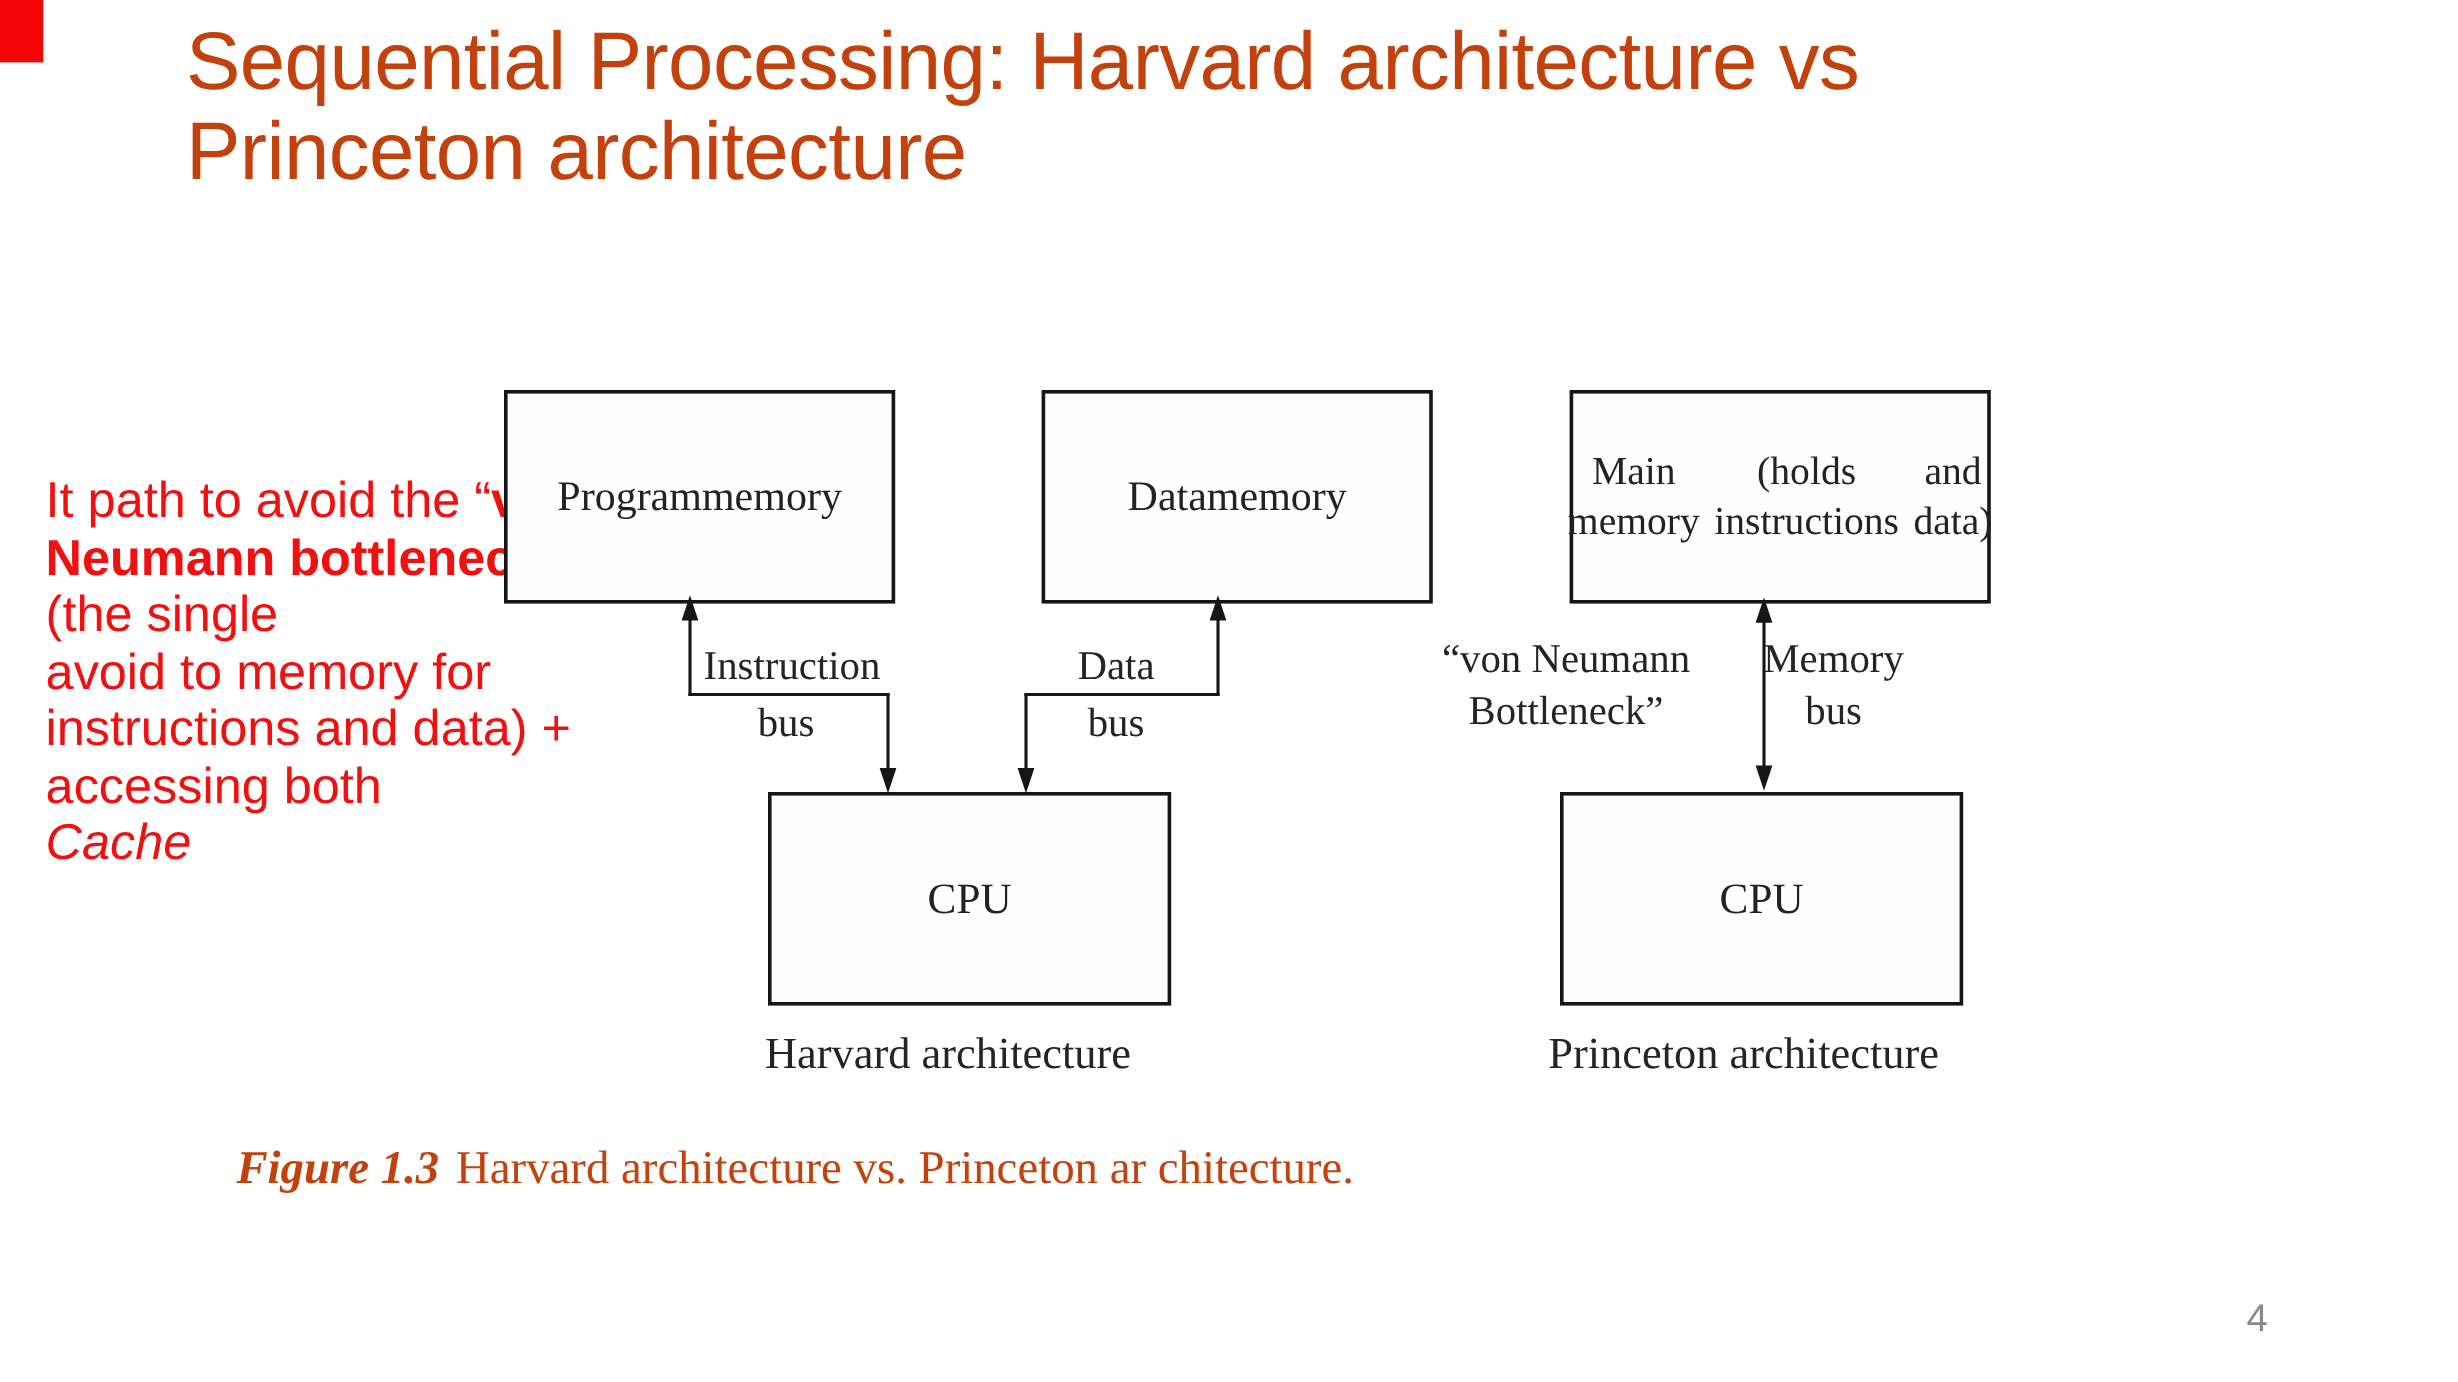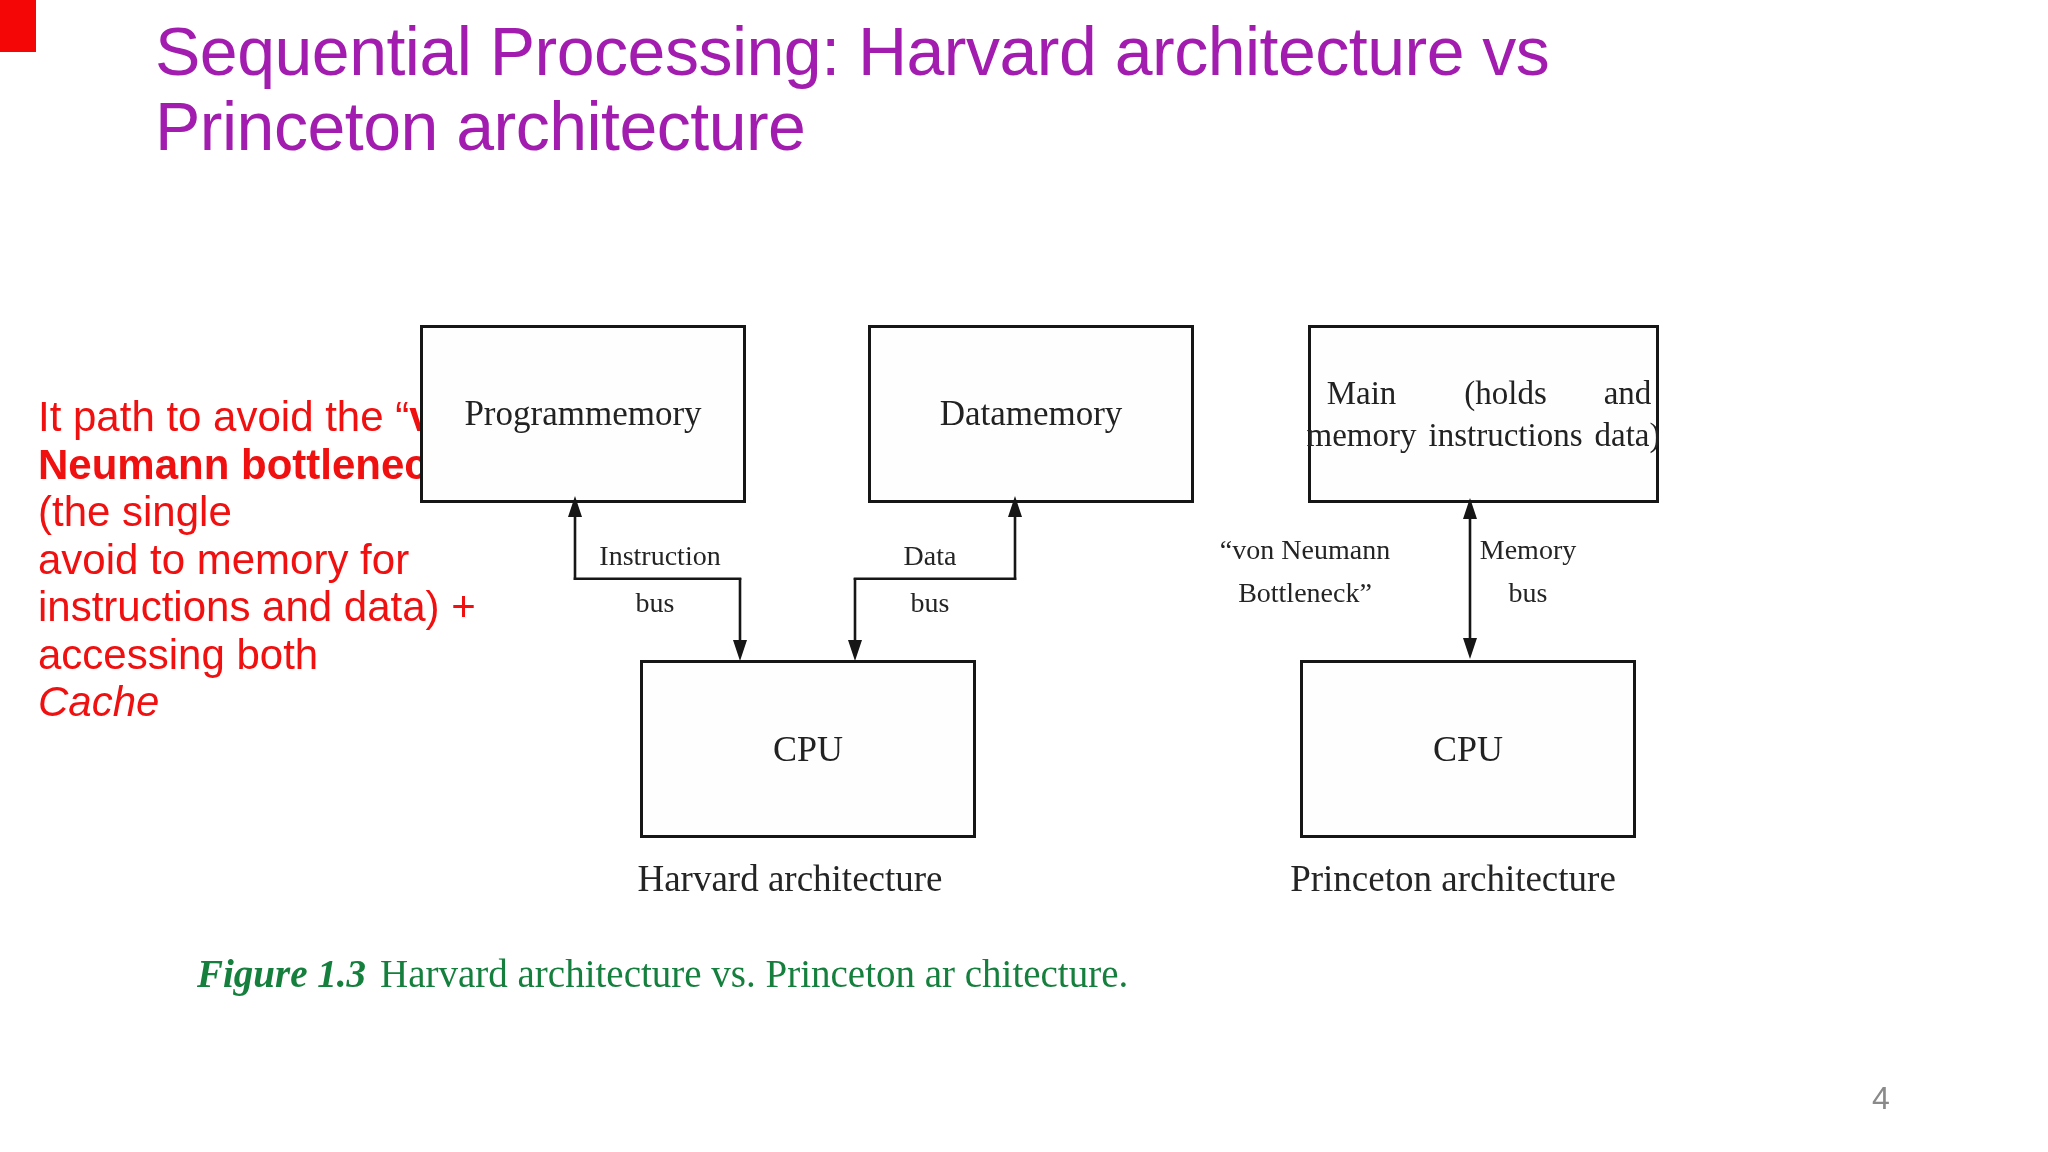--- a/index.html
+++ b/index.html
@@ -21,21 +21,21 @@
   }
 
   .title {
     position: absolute;
     left: 155px; top: 14px;
     margin: 0;
     width: 1700px;
     font-size: 68px;
     line-height: 75px;
     font-weight: 300;
-    color: #a21caf;
+    color: #c2410c;
     letter-spacing: -0.5px;
   }
 
   .annotation {
     position: absolute;
     left: 38px; top: 393px;
     color: #f01010;
     font-size: 42px;
     line-height: 47.5px;
   }
@@ -61,39 +61,39 @@
   .box-data    { left: 868px; top: 325px; width: 320px; height: 172px; }
   .box-main    { left: 1308px; top: 325px; width: 345px; height: 172px; font-size: 33px; line-height: 42px; gap: 12px; }
   .box-cpu-l   { left: 640px;  top: 660px; width: 330px; height: 172px; font-size: 36px; }
   .box-cpu-r   { left: 1300px; top: 660px; width: 330px; height: 172px; font-size: 36px; }
 
   
   .dlabel {
     position: absolute;
     font-family: "Liberation Serif", "DejaVu Serif", serif;
     color: #242424;
-    font-size: 28px;
+    font-size: 34px;
     line-height: 43px;
     text-align: center;
   }
   .lbl-instr     { left: 545px;  top: 534px; width: 230px; }
   .lbl-instr-bus { left: 575px;  top: 581px; width: 160px; }
   .lbl-data      { left: 850px;  top: 534px; width: 160px; }
   .lbl-data-bus  { left: 850px;  top: 581px; width: 160px; }
   .lbl-vn        { left: 1155px; top: 528px; width: 300px; }
   .lbl-membus    { left: 1448px; top: 528px; width: 160px; }
   .lbl-harvard   { left: 590px;  top: 857px; width: 400px; font-size: 37px; }
   .lbl-princeton { left: 1253px; top: 857px; width: 400px; font-size: 37px; }
 
   .caption {
     position: absolute;
     left: 197px; top: 951px;
     font-family: "Liberation Serif", "DejaVu Serif", serif;
     font-size: 39px;
-    color: #15803d;
+    color: #c2410c;
     white-space: nowrap;
   }
   .caption .fig { font-weight: 700; font-style: italic; margin-right: 14px; }
 
   .page-number {
     position: absolute;
     left: 1872px; top: 1080px;
     font-size: 32px;
     color: #8a8a8a;
   }

